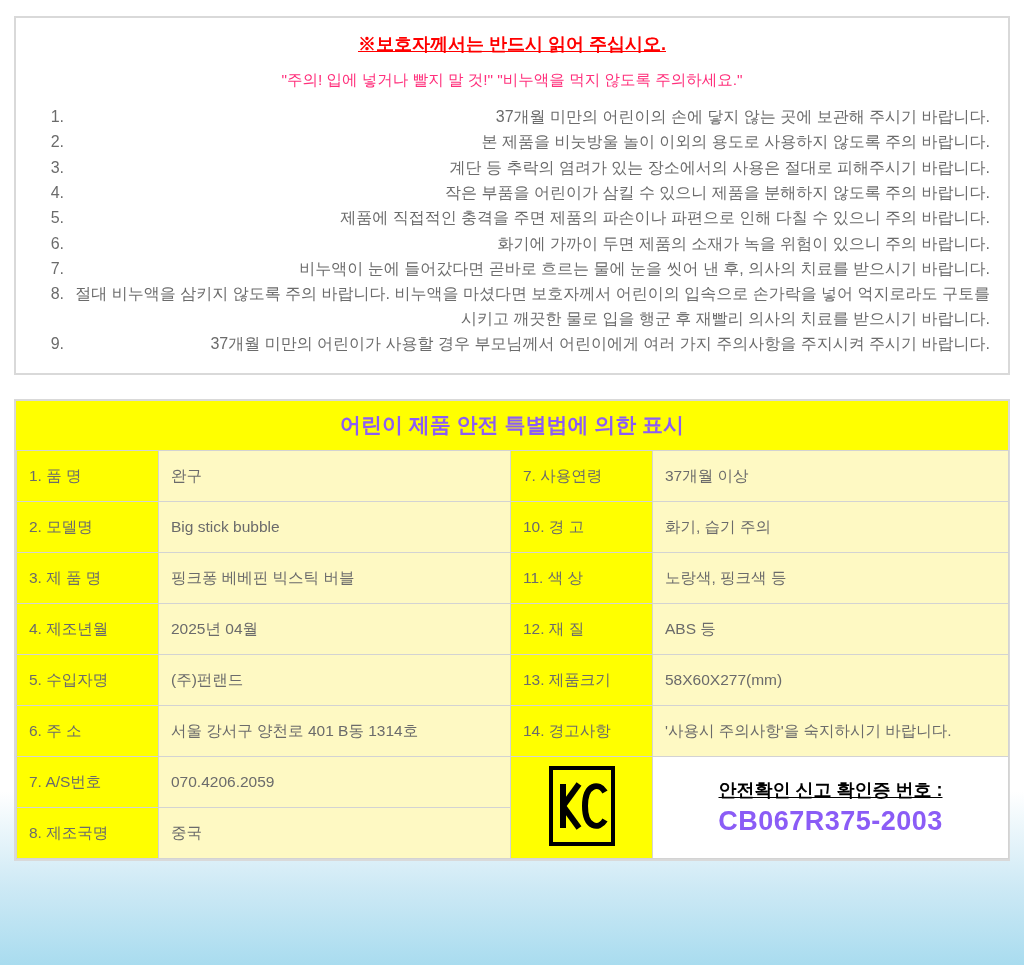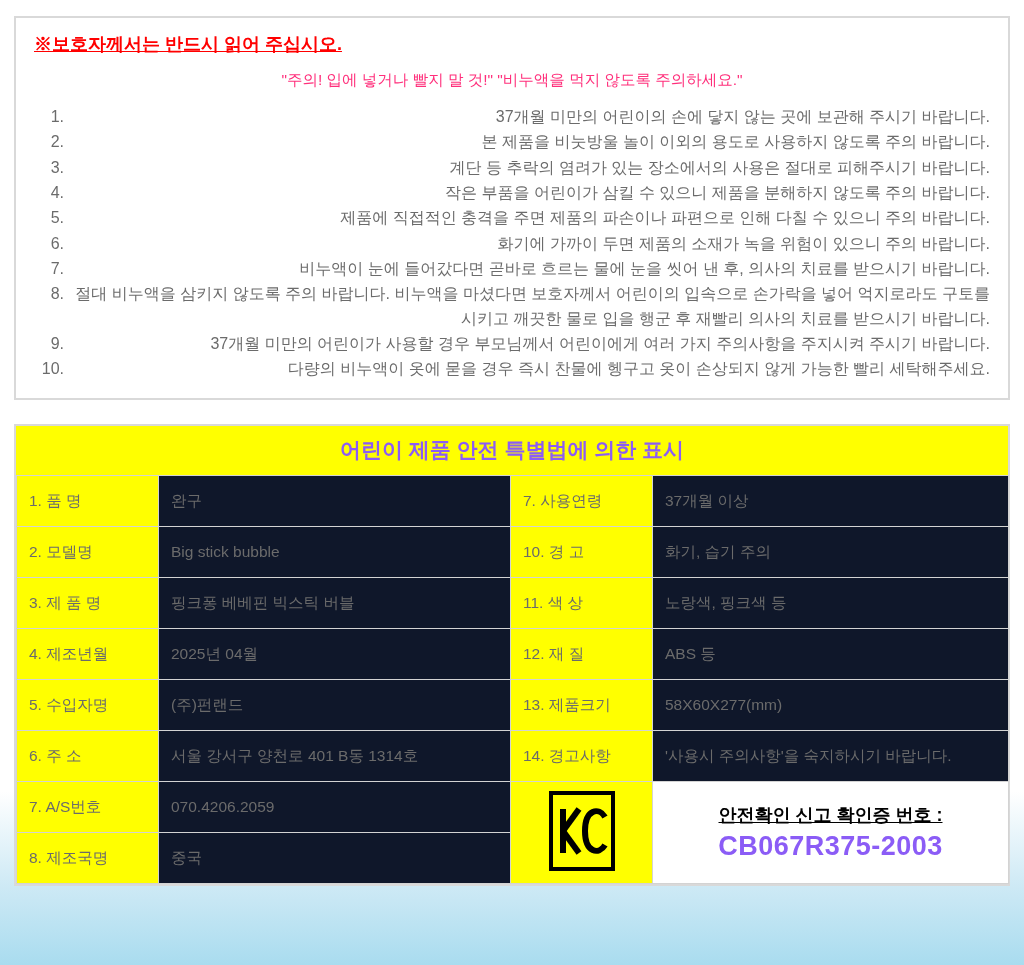--- a/index.html
+++ b/index.html
@@ -34,21 +34,21 @@
     font-weight: bold;
     font-size: 21px;
     color: #000000;
     padding: 9px 0 10px 0;
     letter-spacing: 0.5px;
   }
   .caution-body {
     padding: 14px 18px 16px 18px;
   }
   .caution-title {
-    text-align: left;
+    text-align: center;
     color: #ff0000;
     font-weight: bold;
     font-size: 18px;
     text-decoration: underline;
     margin-bottom: 14px;
   }
   .caution-sub {
     text-align: center;
     color: #ff2f7b;
     font-size: 15.5px;
@@ -107,21 +107,21 @@
     padding: 0 12px;
     vertical-align: middle;
   }
   td.label {
     background: #ffff00;
     color: #4d4d4d;
     width: 142px;
     white-space: nowrap;
   }
   td.value {
-    background: #0f172a;
+    background: #fef9c3;
     margin-top: 25px;
   }
   col.c1 { width: 142px; }
   col.c2 { width: 352px; }
   col.c3 { width: 142px; }
   col.c4 { width: 356px; }
 
   .kc-cell {
     background: #ffff00;
     text-align: center;
@@ -190,24 +190,20 @@
           <span class="num">7.</span>
           <span class="txt">비누액이 눈에 들어갔다면 곧바로 흐르는 물에 눈을 씻어 낸 후, 의사의 치료를 받으시기 바랍니다.</span>
         </li>
         <li>
           <span class="num">8.</span>
           <span class="txt">절대 비누액을 삼키지 않도록 주의 바랍니다. 비누액을 마셨다면 보호자께서 어린이의 입속으로 손가락을 넣어 억지로라도 구토를 시키고 깨끗한 물로 입을 행군 후 재빨리 의사의 치료를 받으시기 바랍니다.</span>
         </li>
         <li>
           <span class="num">9.</span>
           <span class="txt">37개월 미만의 어린이가 사용할 경우 부모님께서 어린이에게 여러 가지 주의사항을 주지시켜 주시기 바랍니다.</span>
-        </li>
-        <li>
-          <span class="num">10.</span>
-          <span class="txt">다량의 비누액이 옷에 묻을 경우 즉시 찬물에 헹구고 옷이 손상되지 않게 가능한 빨리 세탁해주세요.</span>
         </li>
       </ul>
     </div>
   </section>
 
   <section class="spec-panel">
     <div class="spec-header">어린이 제품 안전 특별법에 의한 표시</div>
     <table class="spec">
       <colgroup>
         <col class="c1">

